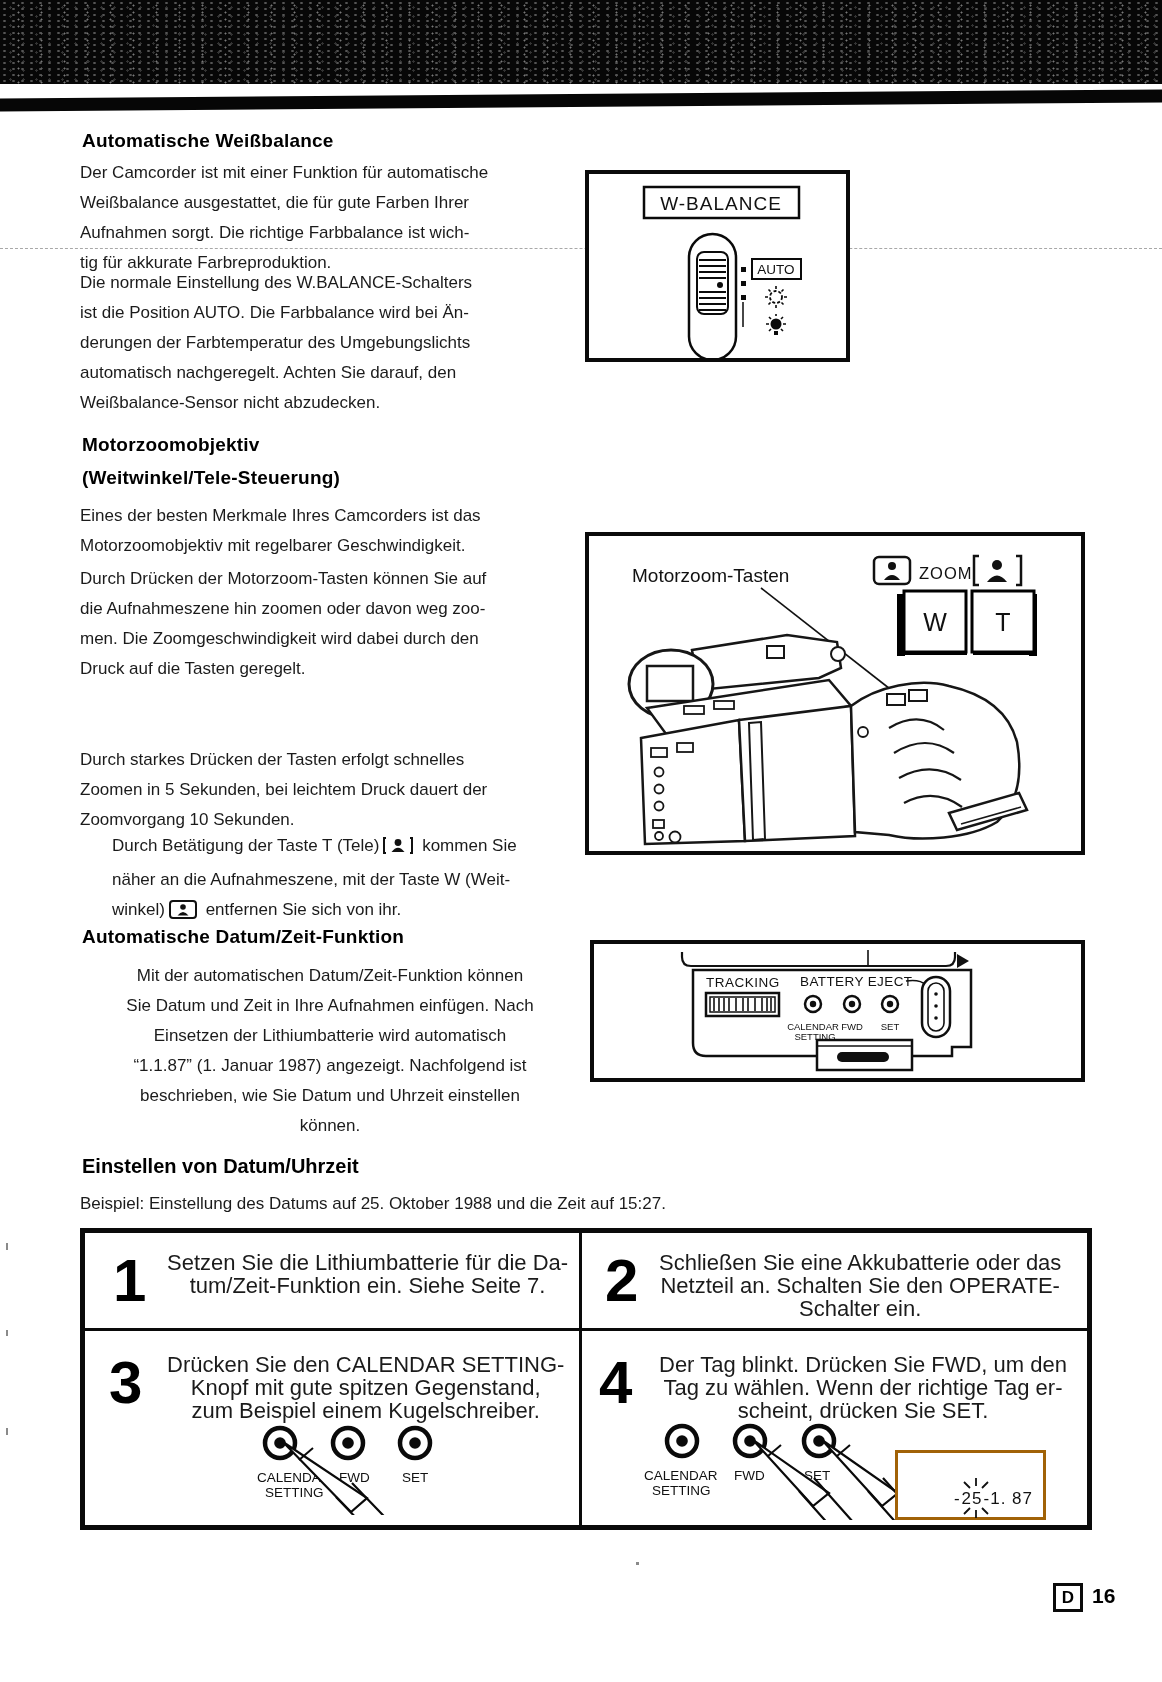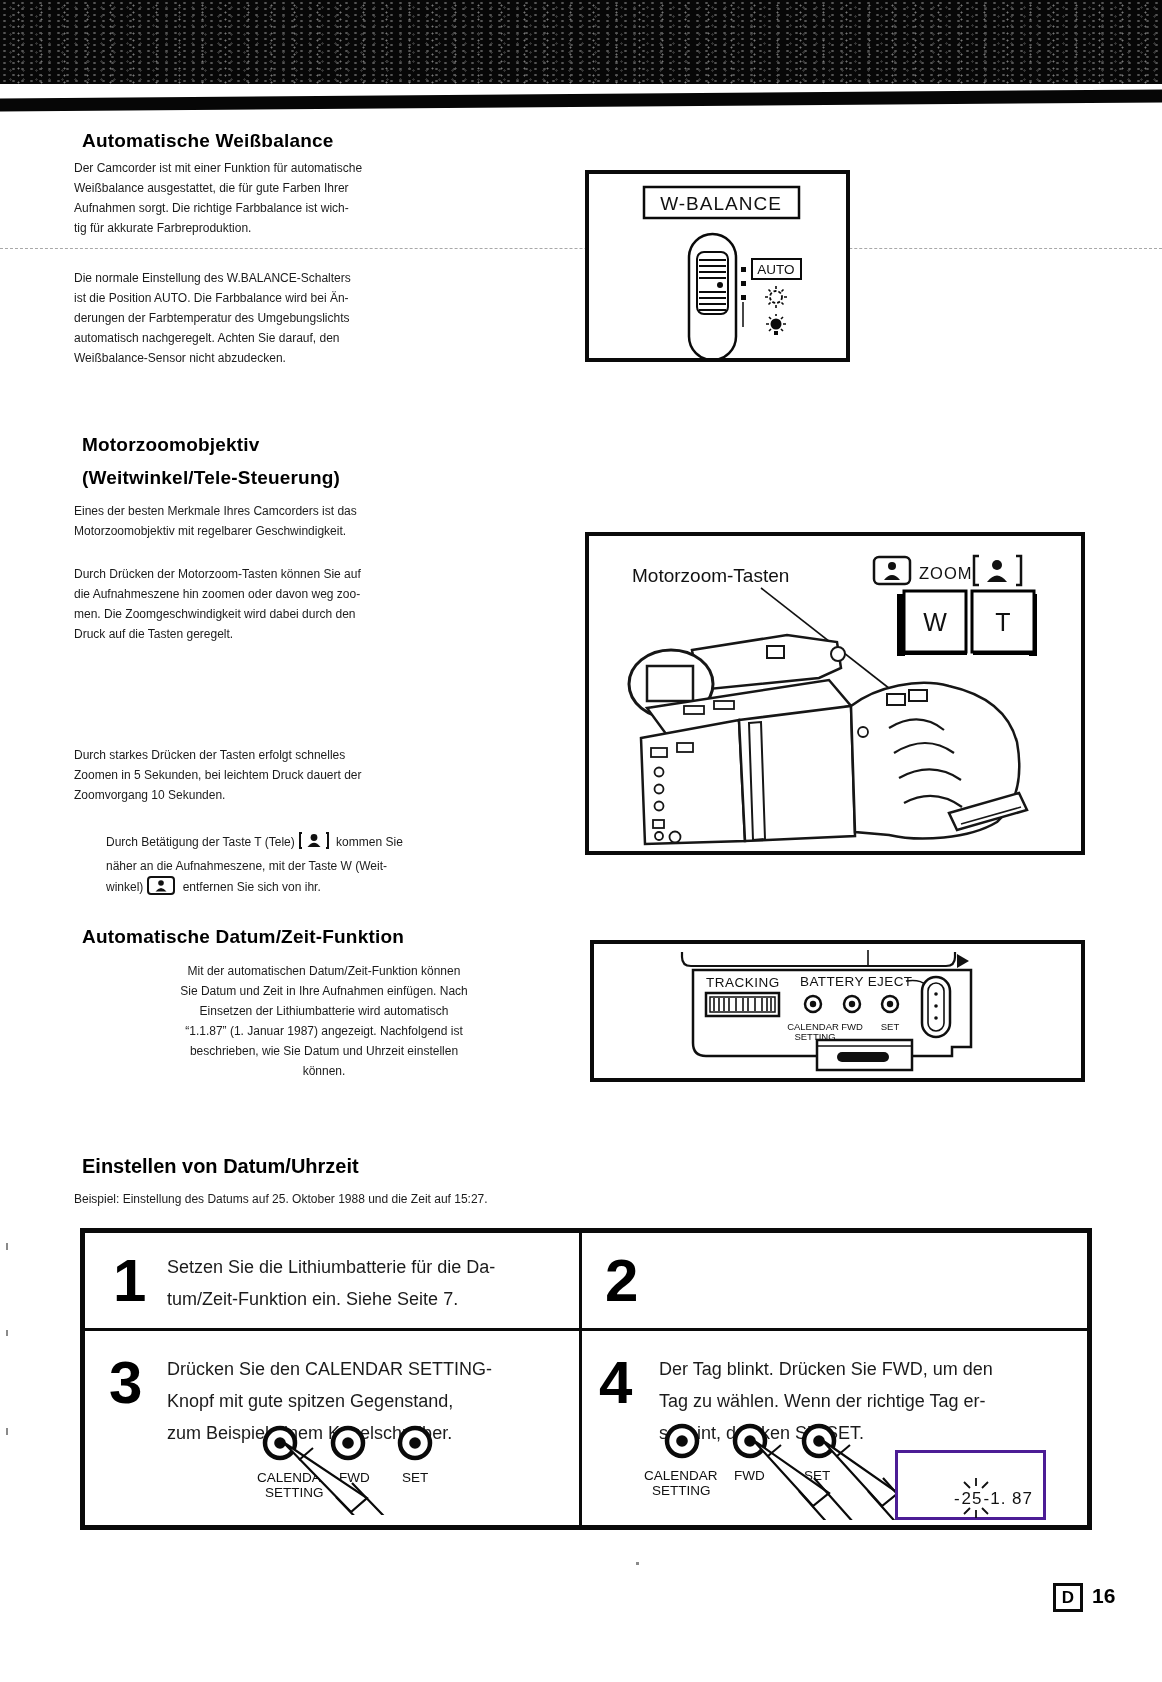--- a/index.html
+++ b/index.html
@@ -12,34 +12,34 @@
       radial-gradient(circle,#333 1px,transparent 1.4px),
       radial-gradient(circle,#777 .8px,transparent 1.2px);
     background-size:9px 6px,13px 9px,23px 7px;background-position:0 0,4px 3px,7px 2px;}
   .black-bar{position:absolute;left:-4px;top:94px;width:1172px;height:13px;background:#060606;
     transform:rotate(-0.45deg);}
   .artifact-line{position:absolute;left:0;top:248px;width:1162px;border-top:1px dashed #9a9a9a;opacity:.85;z-index:1;}
   .speck{position:absolute;background:#8a8a8a;}
   
   .h1{position:absolute;left:82px;font-weight:bold;font-size:19px;line-height:33px;color:#000;white-space:pre;letter-spacing:.2px;}
   .h4{position:absolute;left:82px;font-weight:bold;font-size:20px;color:#000;white-space:pre;}
-  .para{position:absolute;left:74px;font-size:12px;line-height:20px;white-space:pre-line;width:500px;}
+  .para{position:absolute;left:80px;font-size:17px;line-height:30px;white-space:pre-line;width:500px;}
   .inline-icon{display:inline-block;vertical-align:-4px;margin:0 4px;}
   
   .fig{position:absolute;background:#fff;border:4px solid #0a0a0a;z-index:2;text-align:center;}
   .svgt{font-family:"Liberation Sans",sans-serif;fill:#111;}
   
   .steps-table{position:absolute;left:80px;top:1228px;width:1002px;height:292px;border:5px solid #0a0a0a;background:#fff;z-index:2;}
   .col-divider{position:absolute;left:494px;top:0;width:3px;height:100%;background:#0a0a0a;}
   .row-divider{position:absolute;left:0;top:95px;width:100%;height:3px;background:#0a0a0a;}
   .step-num{position:absolute;font-weight:bold;font-size:60px;color:#000;line-height:1;}
-  .step-text{position:absolute;font-size:18px;line-height:32px;white-space:pre;}
+  .step-text{position:absolute;font-size:22px;line-height:23px;white-space:pre;text-align:center;}
   .step-art{position:absolute;}
   
-  .lcd{position:absolute;left:810px;top:217px;width:145px;height:64px;border:3px solid #4c1d95;background:#fff;}
+  .lcd{position:absolute;left:810px;top:217px;width:145px;height:64px;border:3px solid #a16207;background:#fff;}
   .lcd-line{position:absolute;right:10px;bottom:8px;font-size:17px;letter-spacing:1px;color:#111;white-space:pre;}
   .blink{position:relative;display:inline-block;padding:0 1px;}
   .blink svg{position:absolute;left:-7px;top:-13px;overflow:visible;}
   
   .lang-box{position:absolute;left:1053px;top:1583px;width:24px;height:23px;border:3px solid #0a0a0a;
     font-weight:bold;font-size:17px;color:#000;text-align:center;line-height:23px;}
   .page-num{position:absolute;left:1092px;top:1584px;font-weight:bold;font-size:21px;color:#000;}
 </style>
 </head>
 <body>
@@ -235,20 +235,23 @@
 
   <div class="steps-table">
     <div class="col-divider"></div>
     <div class="row-divider"></div>
 
     <div class="step-num" style="left:28px;top:18px;">1</div>
     <div class="step-text" style="left:82px;top:18px;">Setzen Sie die Lithiumbatterie für die Da-
 tum/Zeit-Funktion ein. Siehe Seite 7.</div>
 
     <div class="step-num" style="left:520px;top:18px;">2</div>
+    <div class="step-text" style="left:574px;top:18px;">Schließen Sie eine Akkubatterie oder das
+Netzteil an. Schalten Sie den OPERATE-
+Schalter ein.</div>
 
     <div class="step-num" style="left:24px;top:120px;">3</div>
     <div class="step-text" style="left:82px;top:120px;">Drücken Sie den CALENDAR SETTING-
 Knopf mit gute spitzen Gegenstand,
 zum Beispiel einem Kugelschreiber.</div>
 
     <div class="step-num" style="left:514px;top:120px;">4</div>
     <div class="step-text" style="left:574px;top:120px;">Der Tag blinkt. Drücken Sie FWD, um den
 Tag zu wählen. Wenn der richtige Tag er-
 scheint, drücken Sie SET.</div>

